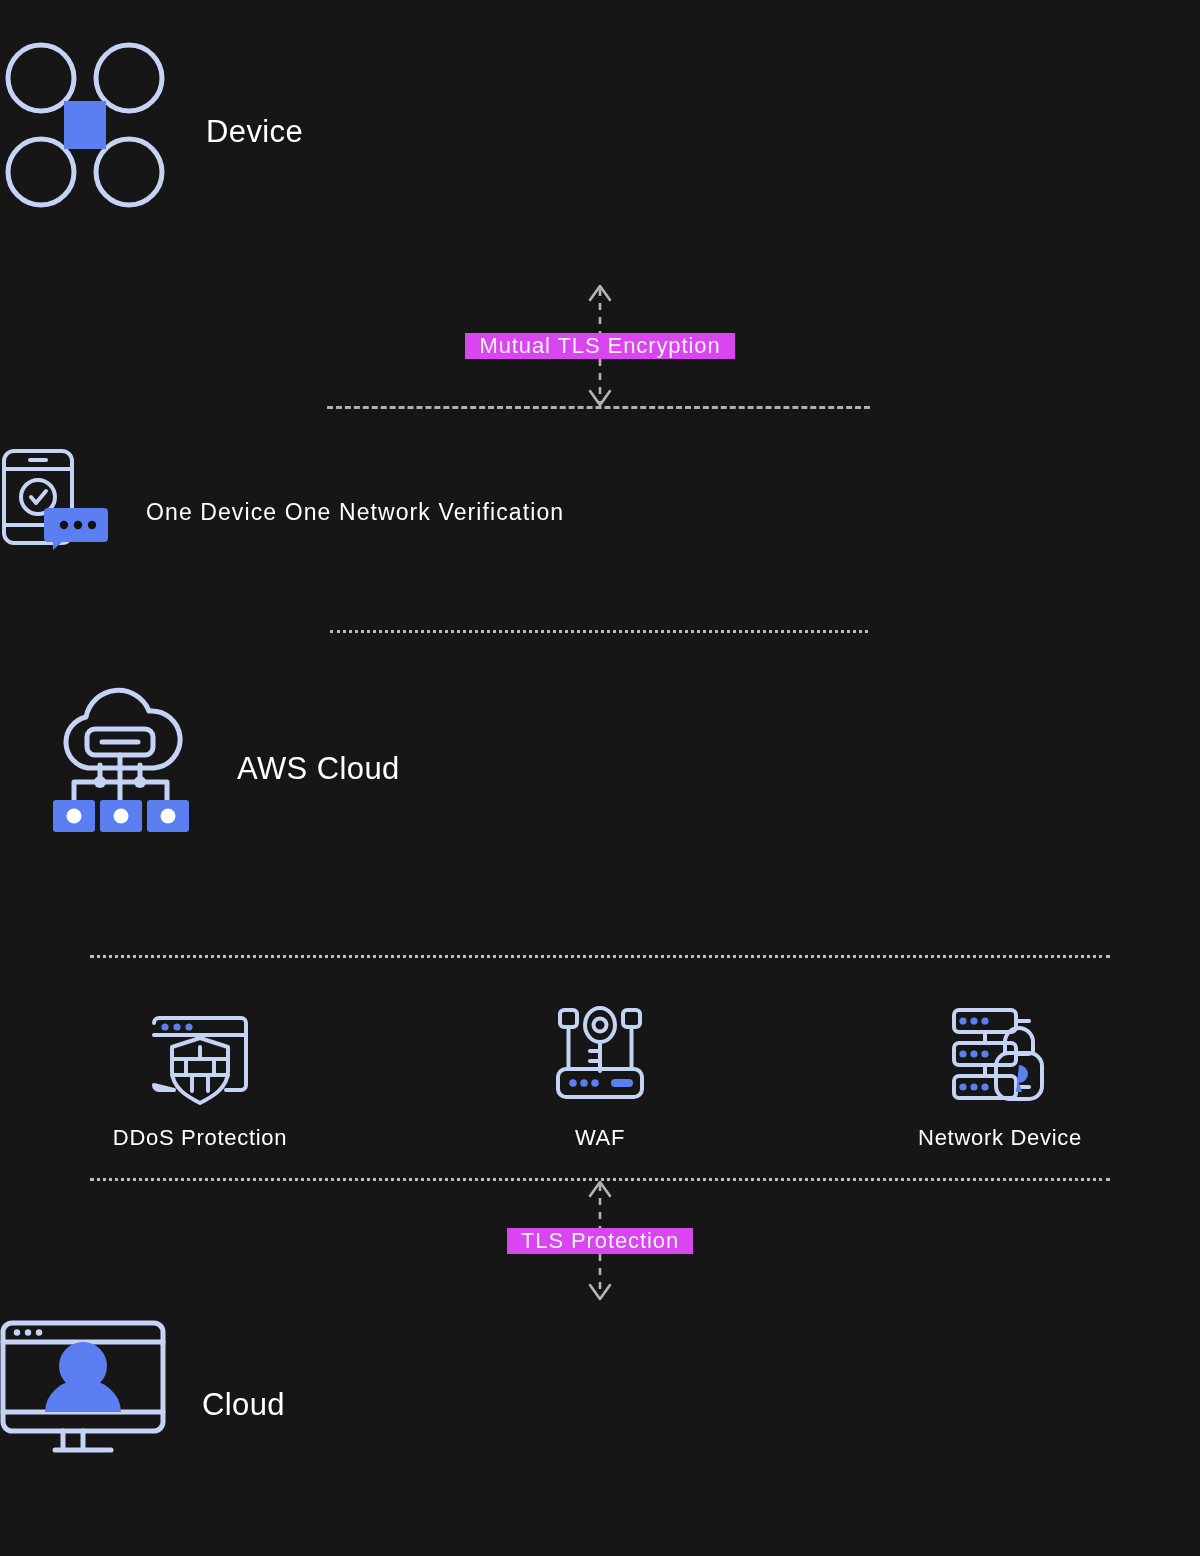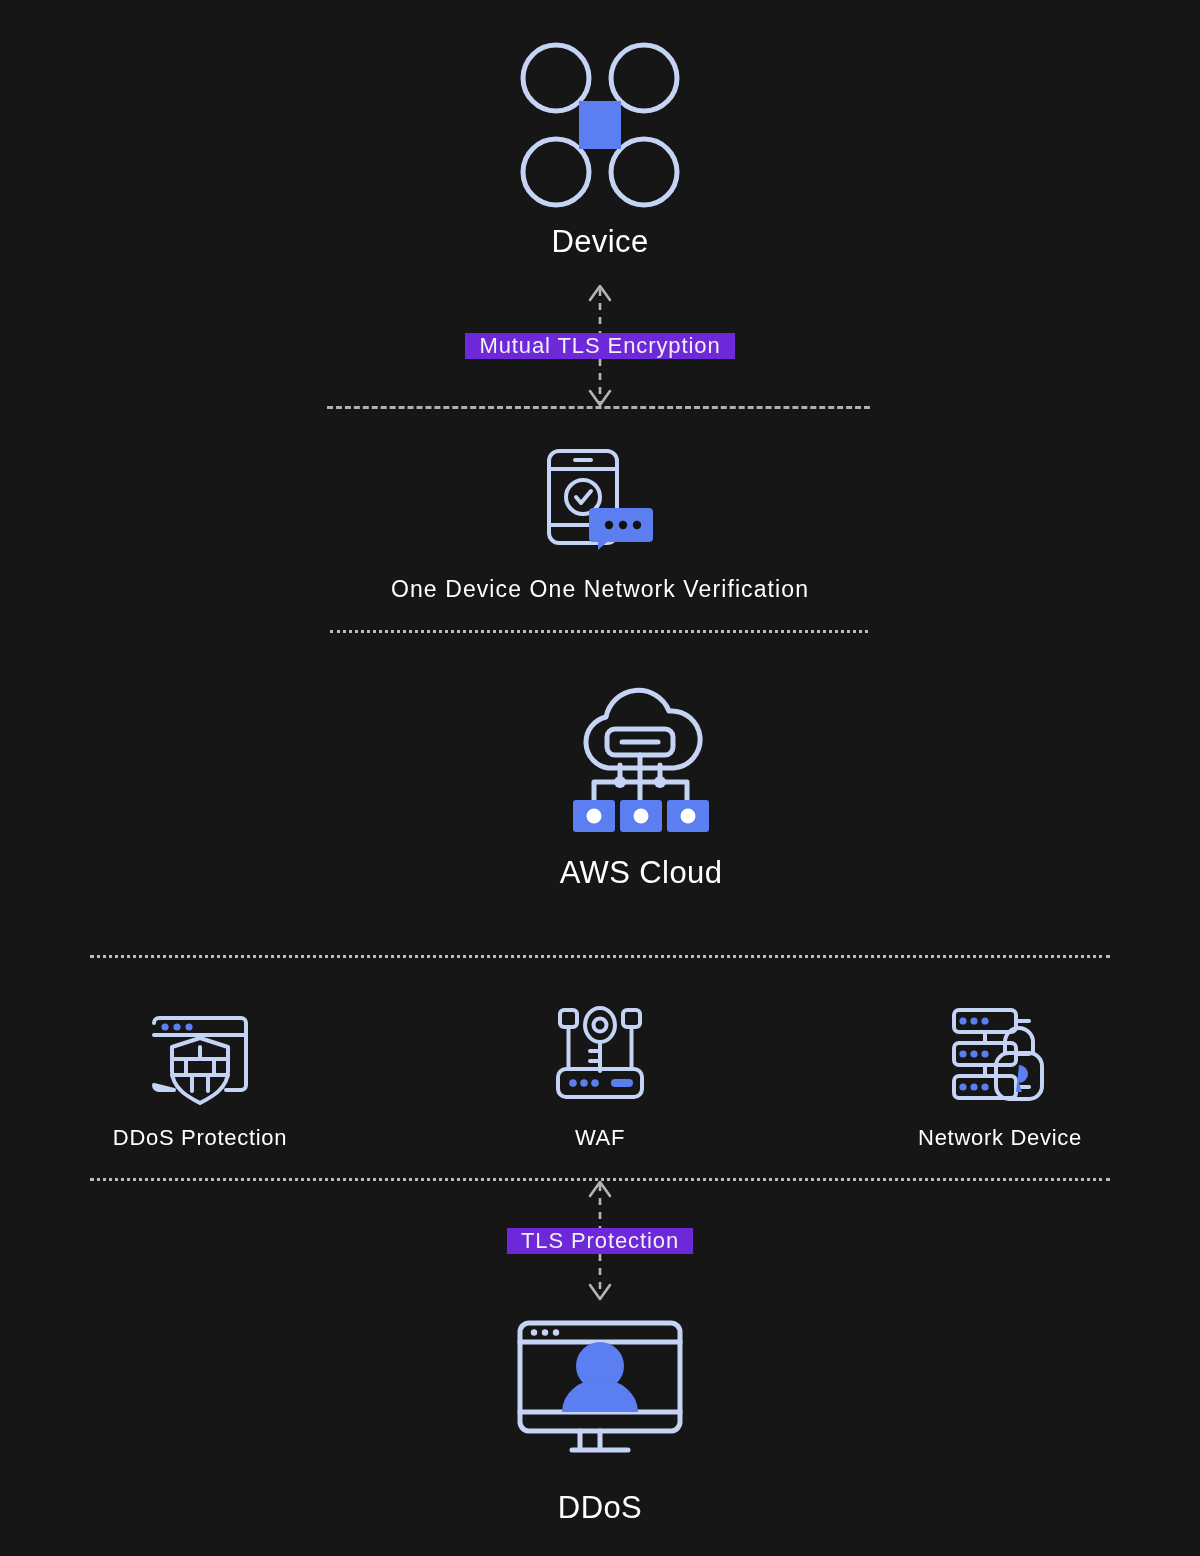--- a/index.html
+++ b/index.html
@@ -19,22 +19,22 @@
     height: 1556px;
     background: #161616;
     overflow: hidden;
     margin: 0 auto;
   }
 
   
   .node {
     position: absolute;
     display: flex;
-    flex-direction: column;
     align-items: center;
+    gap: 36px;
   }
   .node .icon-wrap {
     display: block;
     line-height: 0;
   }
   .node-label {
     color: #ffffff;
     text-align: center;
     white-space: nowrap;
   }
@@ -73,21 +73,21 @@
   }
   .flow .arrow-svg {
     position: absolute;
     left: 50%;
     transform: translateX(-50%);
     top: 0;
   }
   .flow-caption {
     position: relative;
     z-index: 2;
-    background: #6d28d9;
+    background: #d946ef;
     padding: 0 14px;
     font-size: 22px;
     color: #f0f0f0;
     letter-spacing: 0.9px;
     white-space: nowrap;
   }
 
   
   .sec-row {
     position: absolute;
@@ -290,16 +290,16 @@
           <line x1="55" y1="130" x2="111" y2="130"></line>
           <line x1="63" y1="111" x2="63" y2="127"></line>
         </g>
         <circle cx="17" cy="12.5" r="3.2" fill="#c5d3f5"></circle>
         <circle cx="28" cy="12.5" r="3.2" fill="#c5d3f5"></circle>
         <circle cx="39" cy="12.5" r="3.2" fill="#c5d3f5"></circle>
         <circle cx="83" cy="46" r="24" fill="#5b7ef0"></circle>
         <path d="M45 92 a38 33 0 0 1 76 0 z" fill="#5b7ef0"></path>
       </svg>
     </span>
-    <div class="node-label label-lg" style="margin-top:34px;">DDoS</div>
+    <div class="node-label label-lg" style="margin-top:34px;">Cloud</div>
   </div>
 
 </div>
 
 </body></html>

